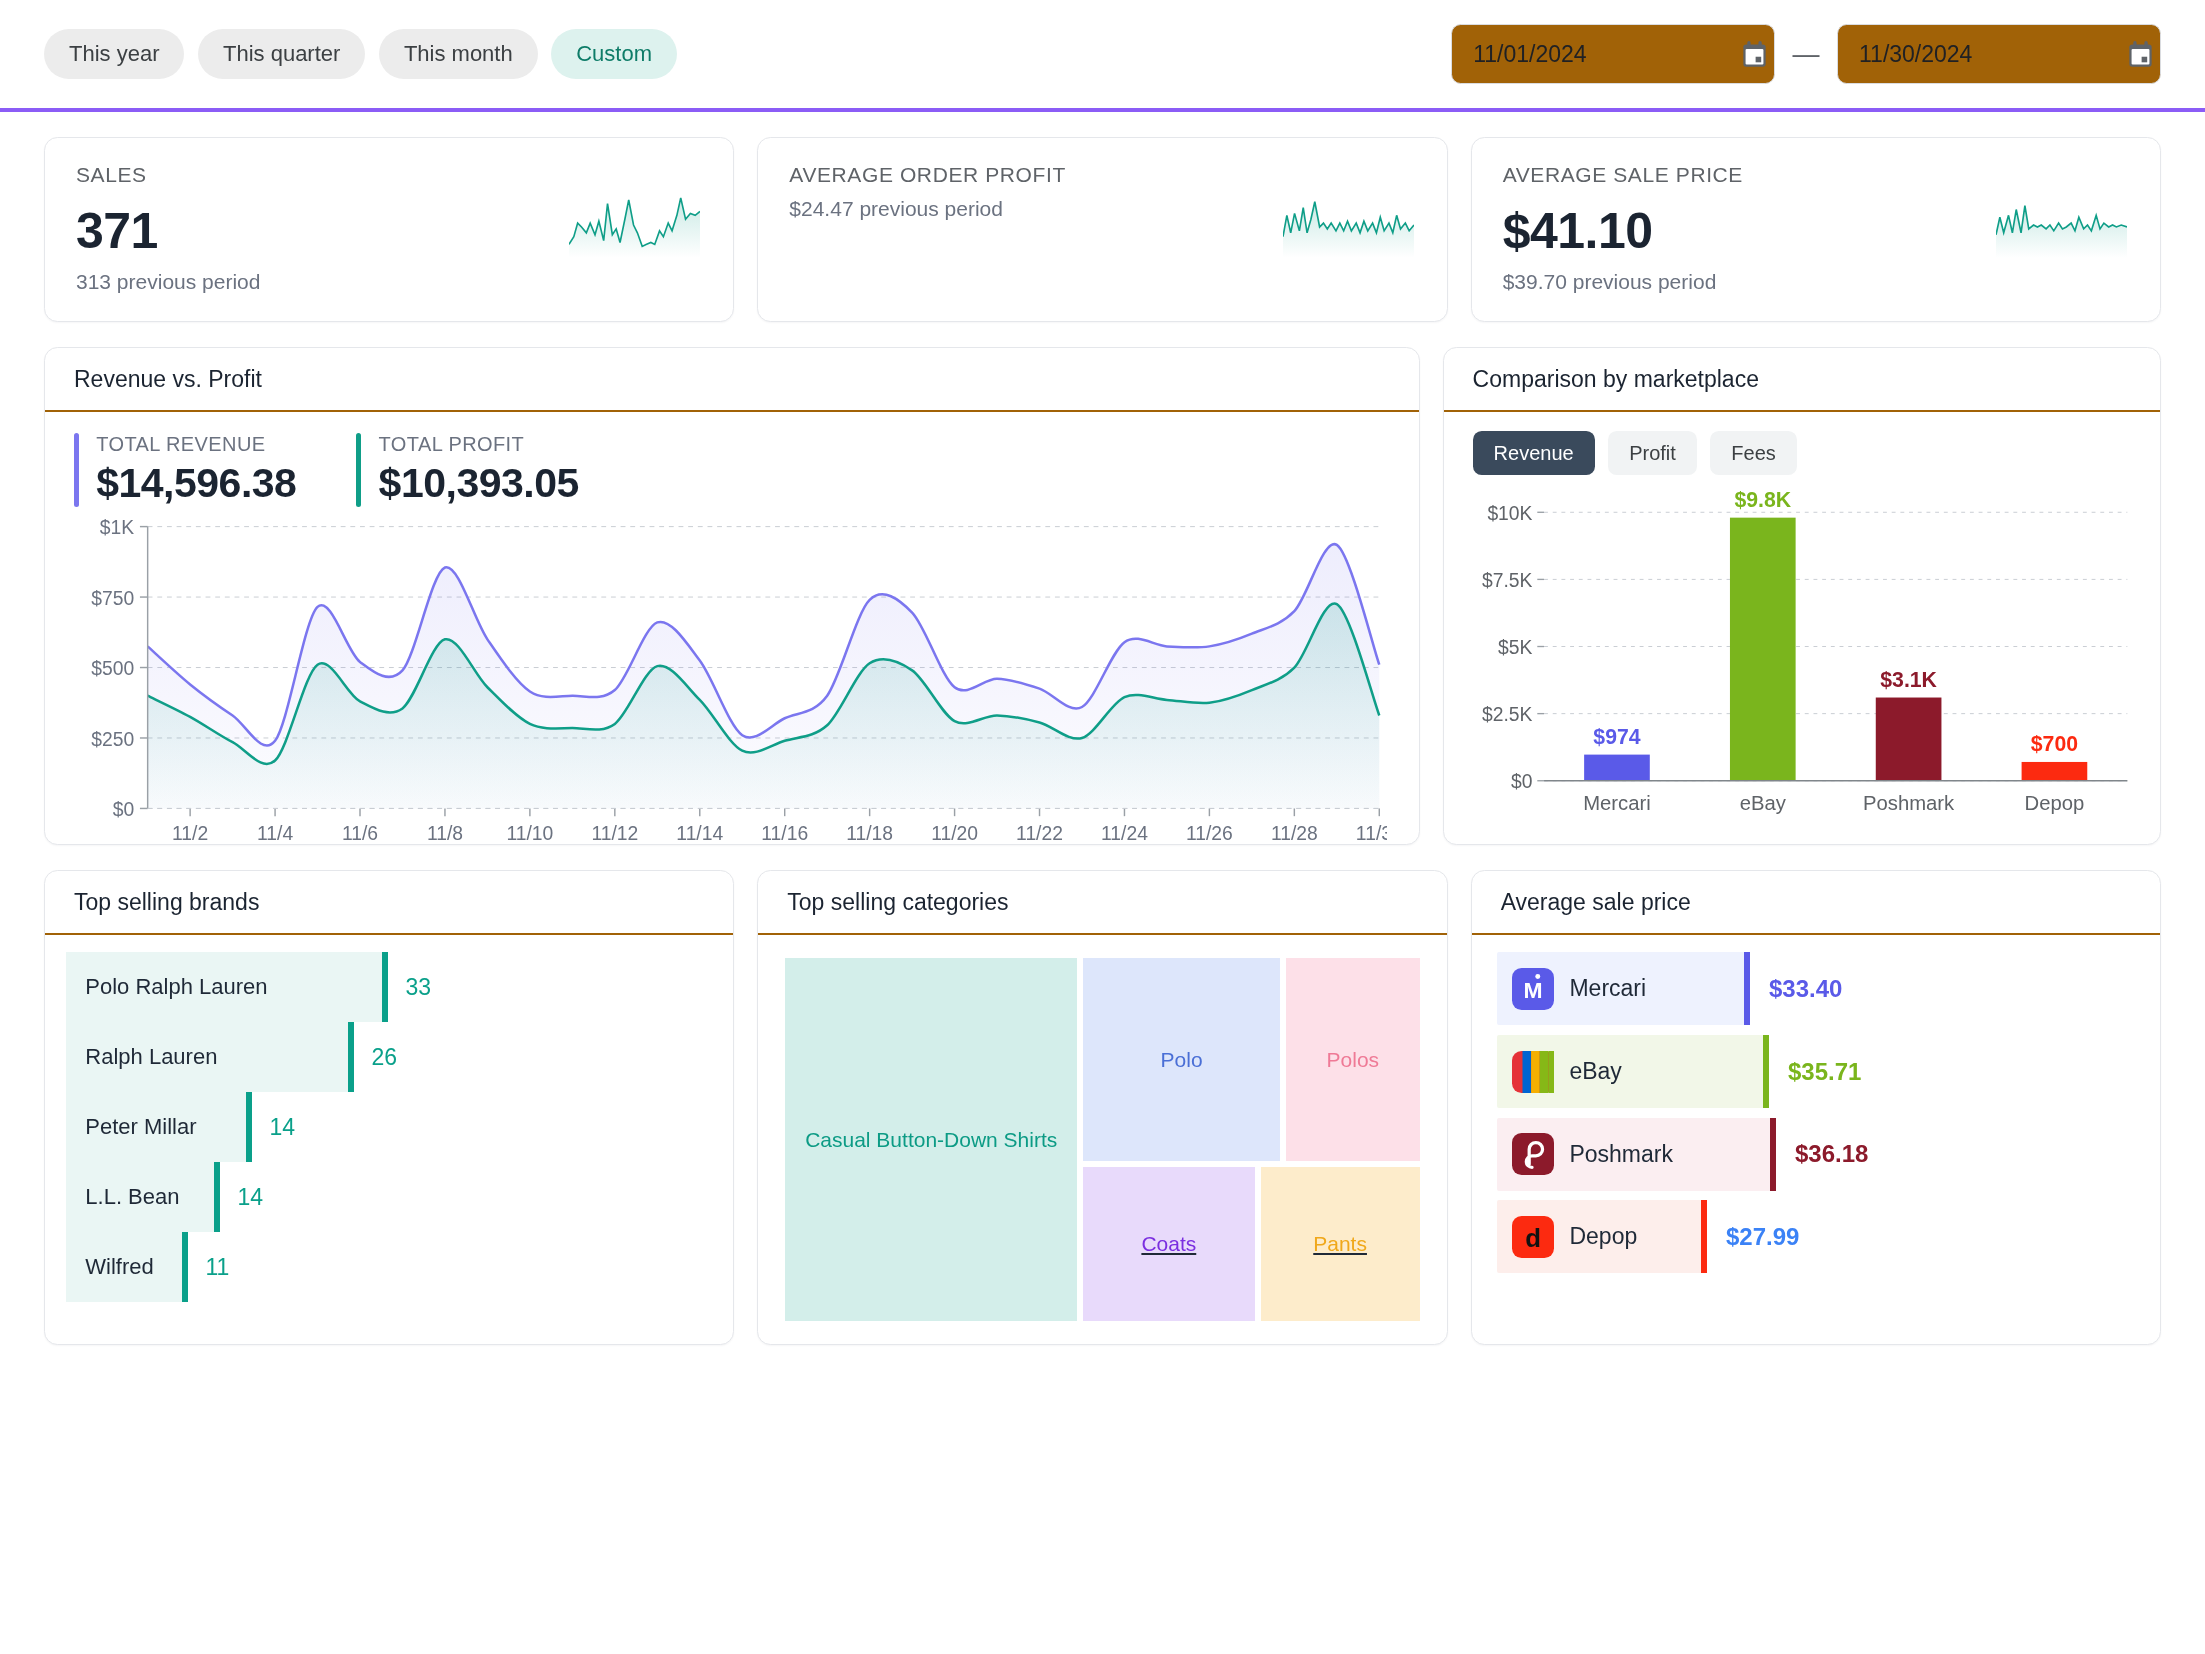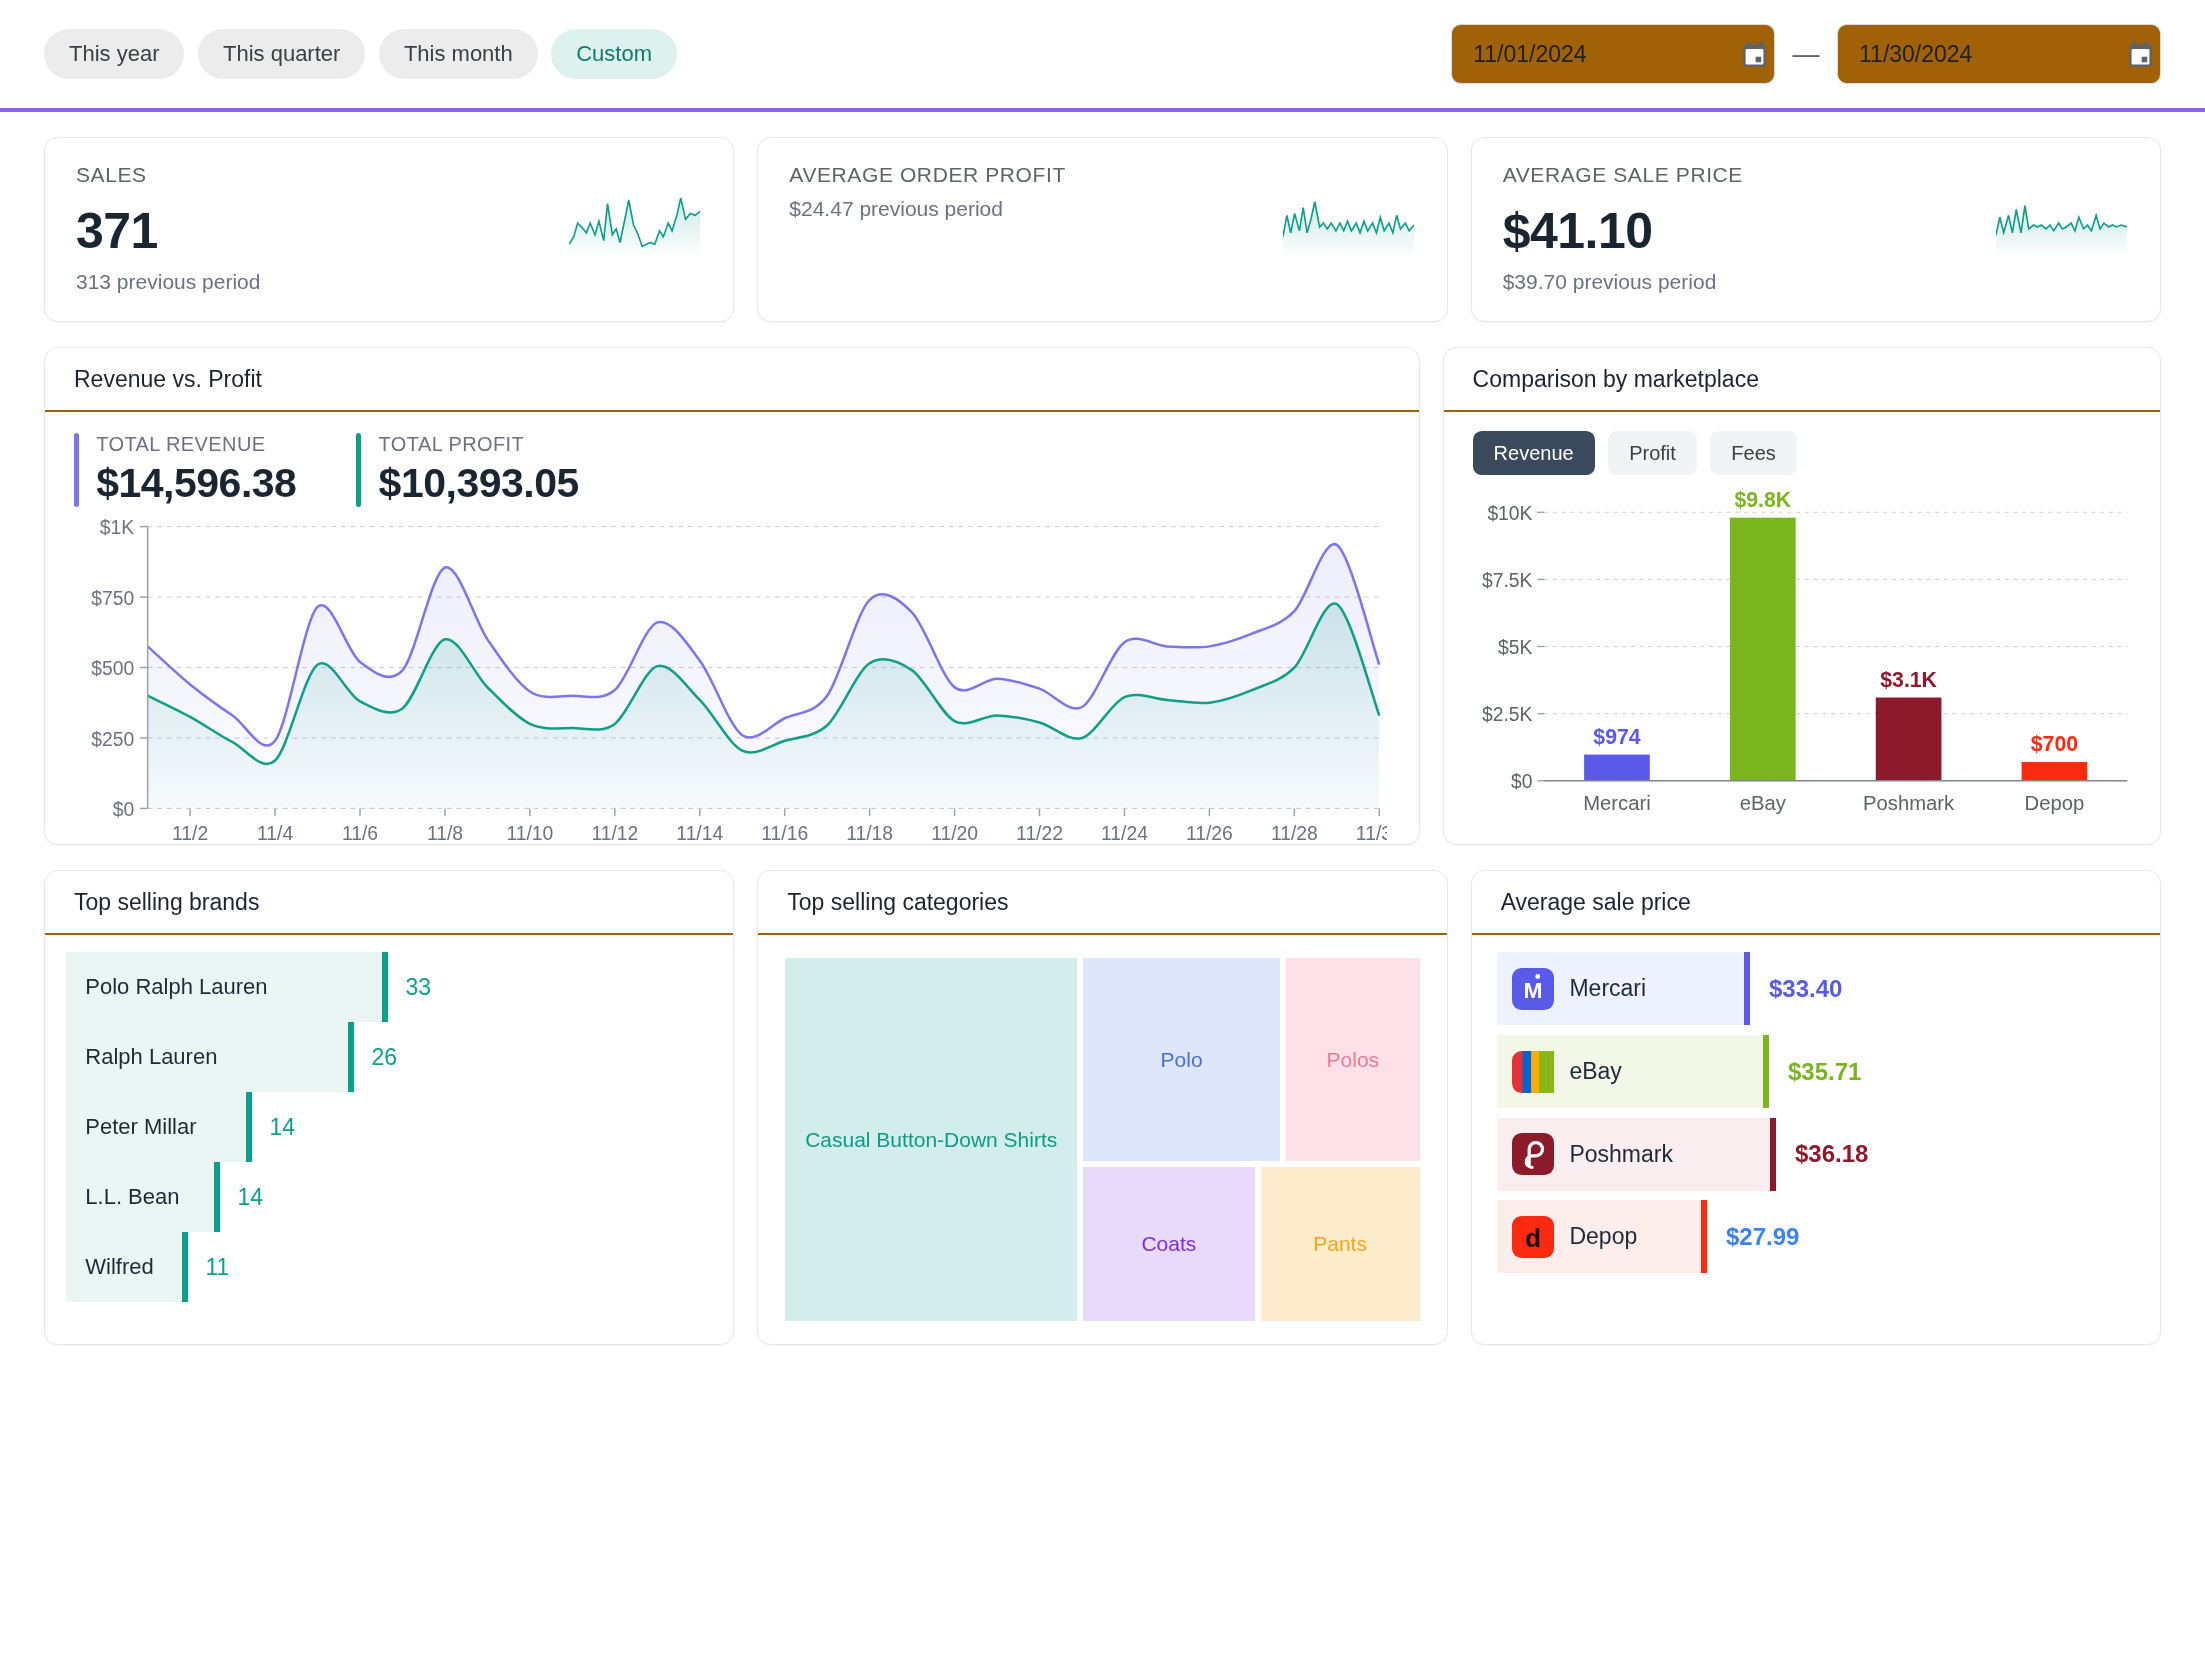--- a/index.html
+++ b/index.html
@@ -113,21 +113,21 @@
   .brandval { font-size: 23px; color: #0aa08a; margin-left: 17.4px; }
 
   .treemap { padding: 23px 27px 25px 27px; height: 100%; }
   .tm { display: flex; gap: 5.8px; height: 363px; }
   .tm-cell {
     display: flex; align-items: center; justify-content: center;
     font-size: 21px; text-align: center;
   }
   .tm-right { display: flex; flex-direction: column; gap: 5.8px; flex: 1; }
   .tm-rt { display: flex; gap: 5.8px; }
-  .tm-rb { display: flex; gap: 5.8px; }
+  .tm-rb { display: flex; gap: 5.8px; text-decoration: underline; }
 
   .mplist { padding: 17.4px 29px 0 25px; }
   .mprow { display: flex; align-items: center; height: 73px; margin-bottom: 9.7px; }
   .mpbar {
     height: 73px; display: flex; align-items: center;
     padding-left: 15.4px; position: relative; border-radius: 1.9px;
   }
   .mpbar .tick { position: absolute; right: 0; top: 0; width: 5.8px; height: 73px; }
   .mpicon { width: 42px; height: 42px; border-radius: 9.7px; flex: none; }
   .mpname { font-size: 23px; color: #1f2937; margin-left: 15.4px; white-space: nowrap; }

